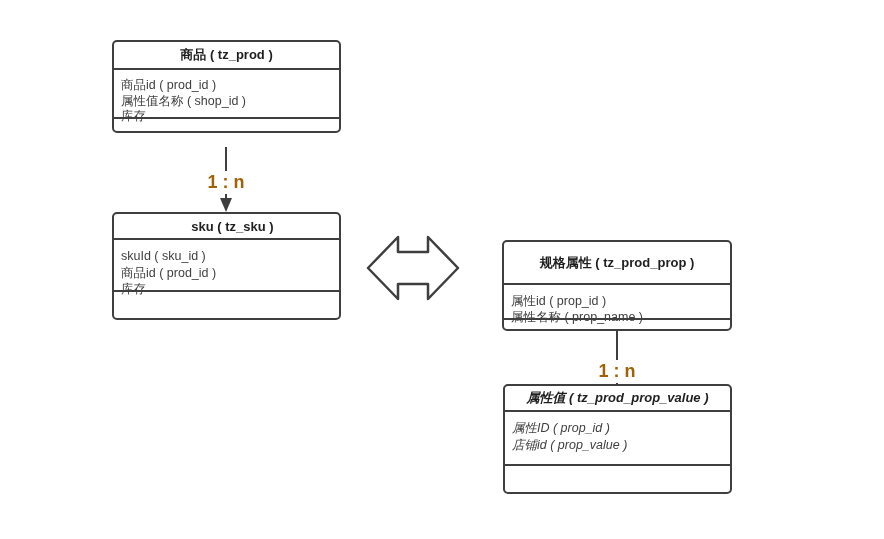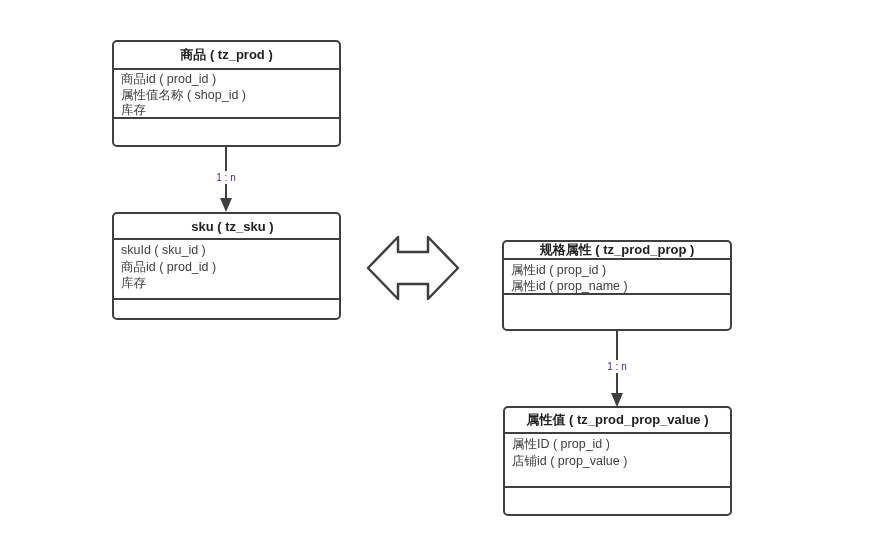--- a/index.html
+++ b/index.html
@@ -32,21 +32,21 @@
     color: #1f1f1f;
     text-align: center;
     display: flex;
     align-items: center;
     justify-content: center;
     flex: 0 0 auto;
   }
   .entity-fields {
     box-sizing: border-box;
     border-bottom: 2px solid #3f3f3f;
-    padding: 2px 0 0 7px;
+    padding: 8px 0 0 7px;
     font-size: 12.5px;
     color: #404040;
     flex: 0 0 auto;
   }
   .entity-field { white-space: nowrap; }
   .entity-empty { flex: 1 1 auto; }
 
   .vline {
     position: absolute;
     width: 2px;
@@ -58,75 +58,76 @@
     height: 0;
     border-left: 6px solid transparent;
     border-right: 6px solid transparent;
     border-top: 14px solid #3f3f3f;
   }
   .relation-label {
     position: absolute;
     transform: translateX(-50%);
     background: #ffffff;
     padding: 1px 3px;
-    font-size: 10px;
-    color: #4c1d95;
+    font-size: 18px;
+    color: #a16207;
     white-space: nowrap;
+    font-weight: bold;
   }
   .double-arrow {
     position: absolute;
   }
 </style>
 </head>
 <body>
 
 <div class="canvas">
 
-  <div class="entity" style="left:112px; top:40px; width:229px; height:107px;">
+  <div class="entity" style="left:112px; top:40px; width:229px; height:93px;">
     <div class="entity-header" style="height:28px;">商品 ( tz_prod )</div>
     <div class="entity-fields" style="height:49px; line-height:15.5px;">
       <div class="entity-field">商品id ( prod_id )</div>
       <div class="entity-field">属性值名称 ( shop_id )</div>
       <div class="entity-field">库存</div>
     </div>
     <div class="entity-empty"></div>
   </div>
 
   <div class="vline" style="left:225px; top:147px; height:52px;"></div>
   <div class="arrowhead-down" style="left:220px; top:198px;"></div>
   <div class="relation-label" style="left:226px; top:171px;">1 : n</div>
 
   <div class="entity" style="left:112px; top:212px; width:229px; height:108px;">
     <div class="entity-header" style="height:26px;padding-left:12px;">sku ( tz_sku )</div>
-    <div class="entity-fields" style="height:60px; line-height:16.5px;">
+    <div class="entity-fields" style="height:52px; line-height:16.5px;">
       <div class="entity-field">skuId ( sku_id )</div>
       <div class="entity-field">商品id ( prod_id )</div>
       <div class="entity-field">库存</div>
     </div>
     <div class="entity-empty"></div>
   </div>
 
   <svg class="double-arrow" style="left:364px; top:234px;" width="98" height="68" viewBox="0 0 98 68">
     <polygon points="4,34 34,3 34,18 64,18 64,3 94,34 64,65 64,50 34,50 34,65" fill="#ffffff" stroke="#3f3f3f" stroke-width="2.5" stroke-linejoin="round"></polygon>
   </svg>
 
   <div class="entity" style="left:502px; top:240px; width:230px; height:91px;">
-    <div class="entity-header" style="height:18px;text-align:center;">规格属性 ( tz_prod_prop )</div>
+    <div class="entity-header" style="height:43px;text-align:center;">规格属性 ( tz_prod_prop )</div>
     <div class="entity-fields" style="height:35px; line-height:16px;">
       <div class="entity-field">属性id ( prop_id )</div>
-      <div class="entity-field">属性id ( prop_name )</div>
+      <div class="entity-field">属性名称 ( prop_name )</div>
     </div>
     <div class="entity-empty"></div>
   </div>
 
   <div class="vline" style="left:616px; top:331px; height:62px;"></div>
   <div class="arrowhead-down" style="left:611px; top:393px;"></div>
   <div class="relation-label" style="left:617px; top:360px;">1 : n</div>
 
-  <div class="entity" style="left:503px; top:406px; width:229px; height:110px;">
+  <div class="entity" style="left:503px; top:384px; width:229px; height:110px;font-style:italic;">
     <div class="entity-header" style="height:26px;">属性值 ( tz_prod_prop_value )</div>
     <div class="entity-fields" style="height:54px; line-height:17px;">
       <div class="entity-field">属性ID ( prop_id )</div>
       <div class="entity-field">店铺id ( prop_value )</div>
     </div>
     <div class="entity-empty"></div>
   </div>
 
 </div>
 

